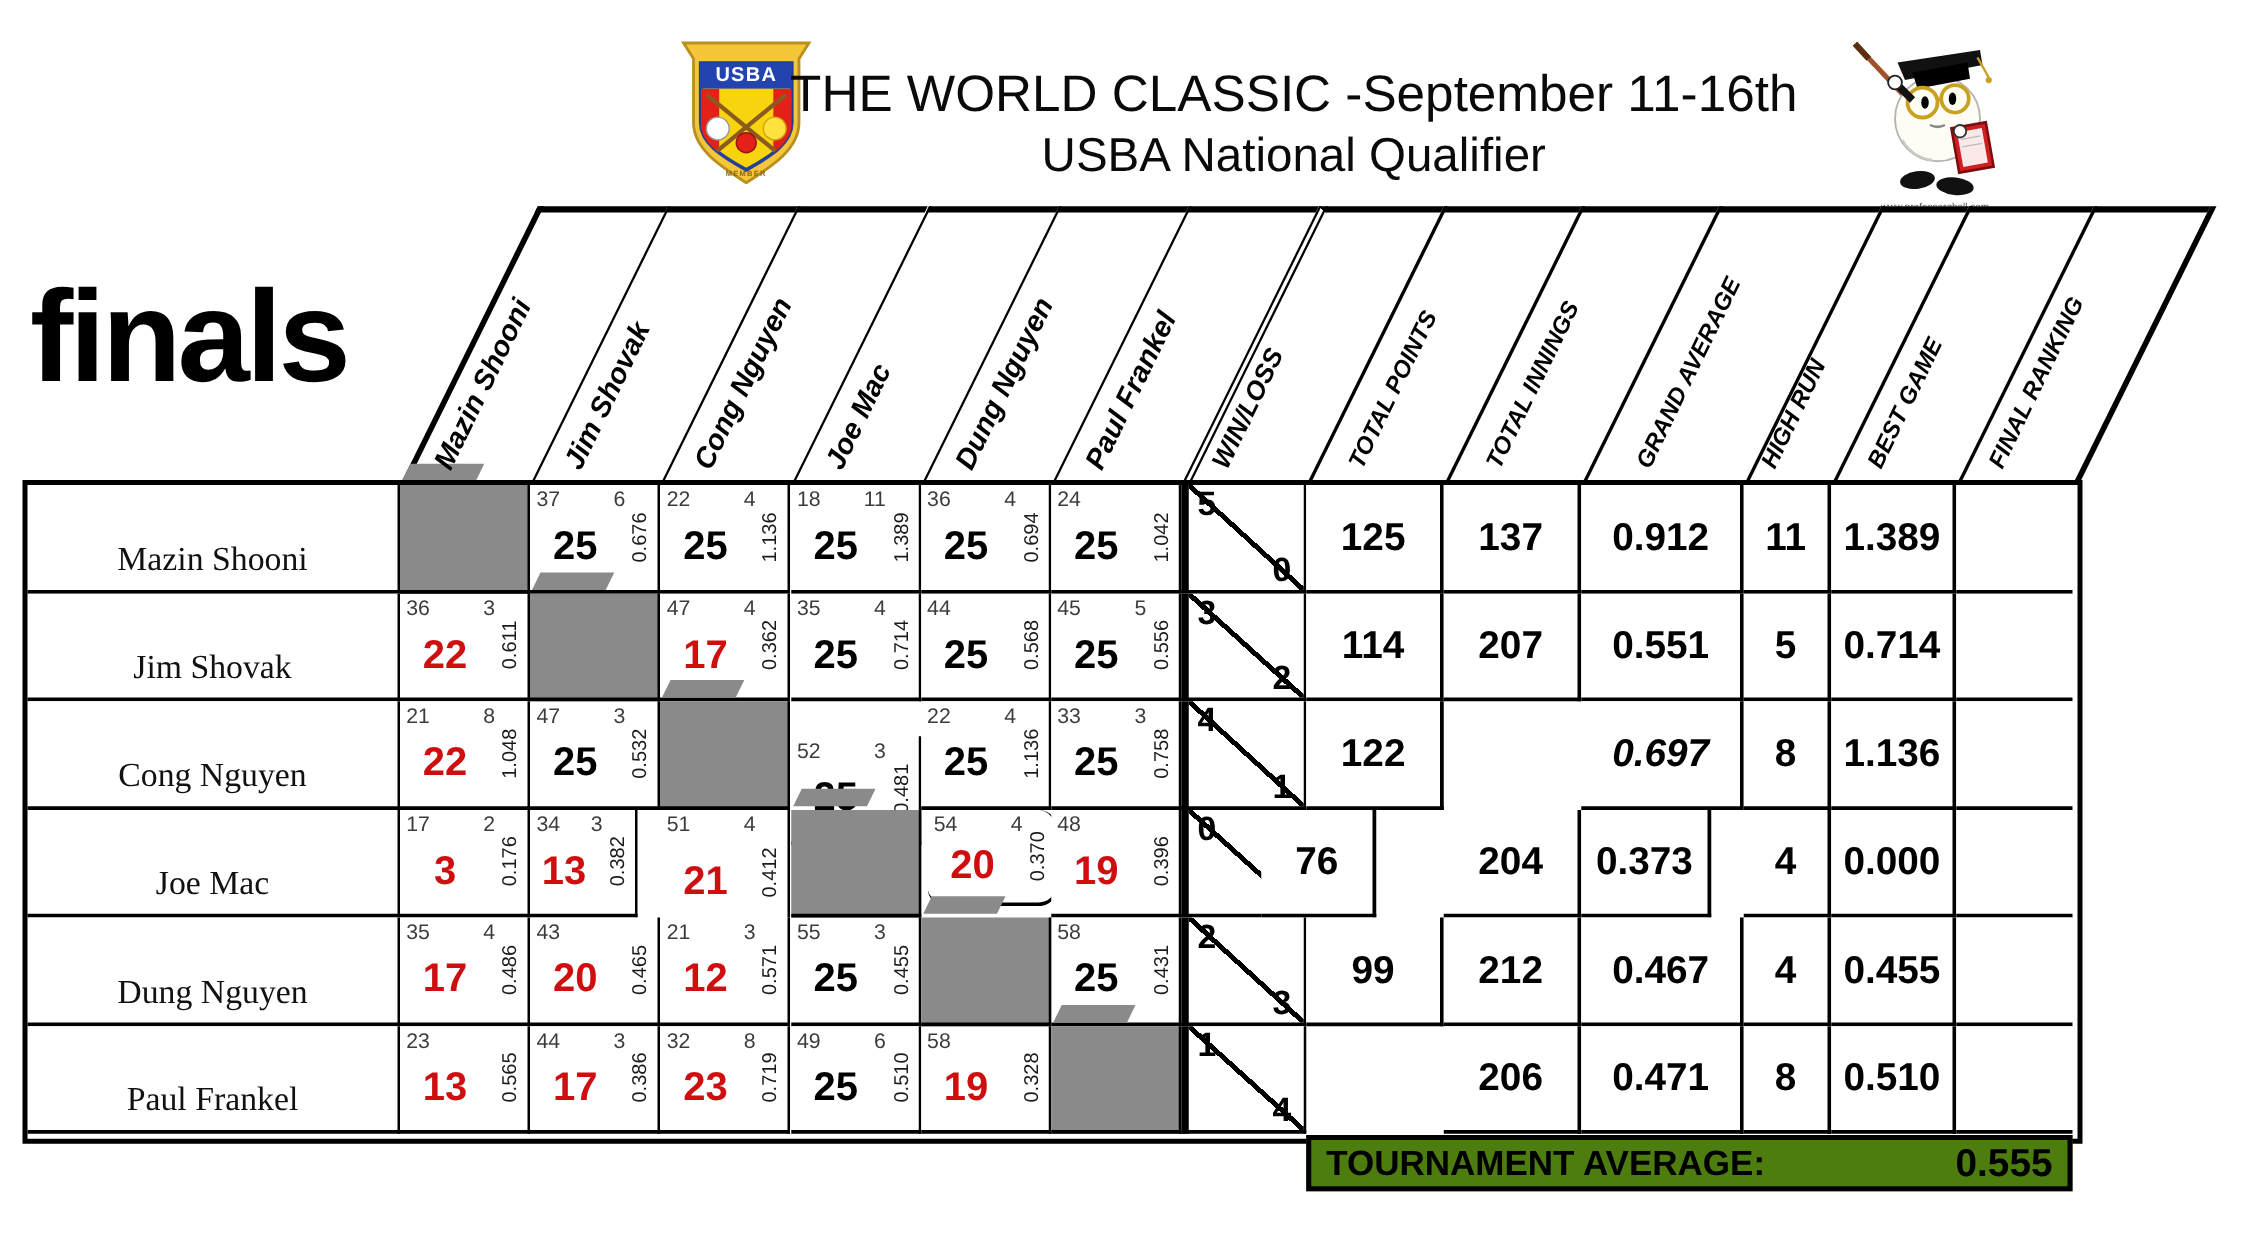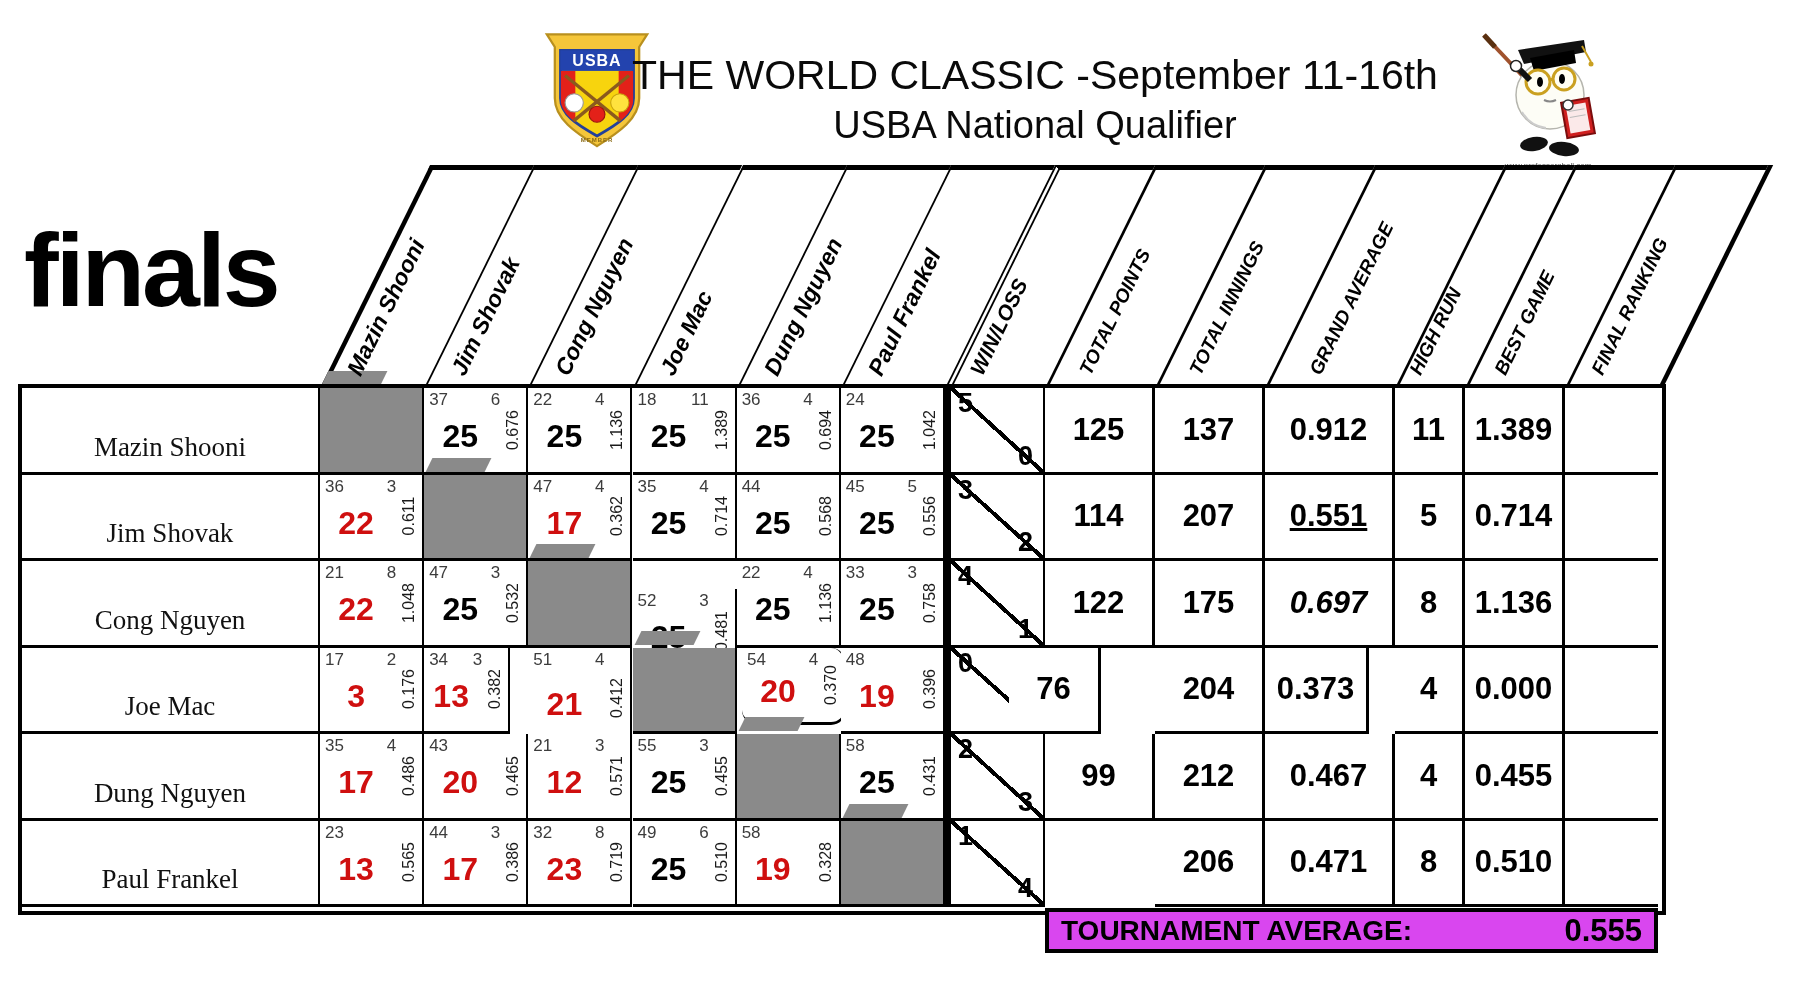--- a/index.html
+++ b/index.html
@@ -42,21 +42,21 @@
   .wl .l{position:absolute;right:10px;bottom:0;font-size:27px;font-weight:bold;}
   .stat-cell{display:flex;align-items:center;justify-content:center;font-size:31px;font-weight:bold;
              border-right-width:3px;}
   .rank-cell{border-right-width:0;}
   #outline{position:absolute;left:18px;top:384px;width:1640px;height:523px;
            border:4px solid #000;pointer-events:none;z-index:5;}
 
   
   #tavg{position:absolute;left:1045px;top:908px;width:613px;height:45px;border:4px solid #000;
         box-sizing:border-box;display:flex;align-items:center;justify-content:space-between;
-        padding:0 12px;background:#d946ef;z-index:6;}
+        padding:0 12px;background:#4d7c0f;z-index:6;}
   #tavg .lab{font-size:28px;font-weight:bold;}
   #tavg .val{font-size:31px;font-weight:bold;}
 
   
   #finals{position:absolute;left:24px;top:218px;font-size:104px;font-weight:bold;
           letter-spacing:-3px;line-height:1;}
   #titles{position:absolute;left:620px;top:52px;width:830px;text-align:center;color:#0a0a0a;}
   #titles .t1{font-size:41px;}
   #titles .t2{font-size:38px;margin-top:5px;}
   #logo{position:absolute;left:540px;top:32px;width:114px;height:120px;}
@@ -245,21 +245,21 @@
       <span class="hr">5</span>
       <span class="pts">25</span>
       <span class="avg">0.556</span>
     </div>
     <div class="cell wl" style="top: 474.5px; height: 86.5px; left: 945px; width: 100px;">
       <span class="w">3</span>
       <span class="l">2</span>
     </div>
     <div class="cell stat-cell" style="top: 474.5px; height: 86.5px; left: 1045px; width: 110px;">114</div>
     <div class="cell stat-cell" style="top: 474.5px; height: 86.5px; left: 1155px; width: 110px;">207</div>
-    <div class="cell stat-cell" style="top: 474.5px; height: 86.5px; left: 1265px; width: 130px; text-decoration: underline;">0.551</div>
+    <div class="cell stat-cell" style="top: 474.5px; height: 86.5px; left: 1265px; width: 130px;">0.551</div>
     <div class="cell stat-cell" style="top: 474.5px; height: 86.5px; left: 1395px; width: 70px;">5</div>
     <div class="cell stat-cell" style="top: 474.5px; height: 86.5px; left: 1465px; width: 100px;">0.714</div>
     <div class="cell stat-cell rank-cell" style="top: 474.5px; height: 86.5px; left: 1565px; width: 93px;"></div>
     <div class="cell name-cell" style="top: 561px; height: 86.5px; left: 22px; width: 298px;">
       <span>Cong Nguyen</span>
     </div>
     <div class="cell match" style="top: 561px; height: 86.5px; left: 320px; width: 104.167px;">
       <span class="in">21</span>
       <span class="hr">8</span>
       <span class="pts red">22</span>
@@ -288,21 +288,20 @@
       <span class="in">33</span>
       <span class="hr">3</span>
       <span class="pts">25</span>
       <span class="avg">0.758</span>
     </div>
     <div class="cell wl" style="top: 561px; height: 86.5px; left: 945px; width: 100px;">
       <span class="w">4</span>
       <span class="l">1</span>
     </div>
     <div class="cell stat-cell" style="top: 561px; height: 86.5px; left: 1045px; width: 110px;">122</div>
-    <div class="cell stat-cell" style="top: 561px; height: 86.5px; left: 1155px; width: 110px;">175</div>
     <div class="cell stat-cell" style="top: 561px; height: 86.5px; left: 1265px; width: 130px; font-style: italic;">0.697</div>
     <div class="cell stat-cell" style="top: 561px; height: 86.5px; left: 1395px; width: 70px;">8</div>
     <div class="cell stat-cell" style="top: 561px; height: 86.5px; left: 1465px; width: 100px;">1.136</div>
     <div class="cell stat-cell rank-cell" style="top: 561px; height: 86.5px; left: 1565px; width: 93px;"></div>
     <div class="cell name-cell" style="top: 647.5px; height: 86.5px; left: 22px; width: 298px;">
       <span>Joe Mac</span>
     </div>
     <div class="cell match" style="top: 647.5px; height: 86.5px; left: 320px; width: 104.167px;">
       <span class="in">17</span>
       <span class="hr">2</span>

